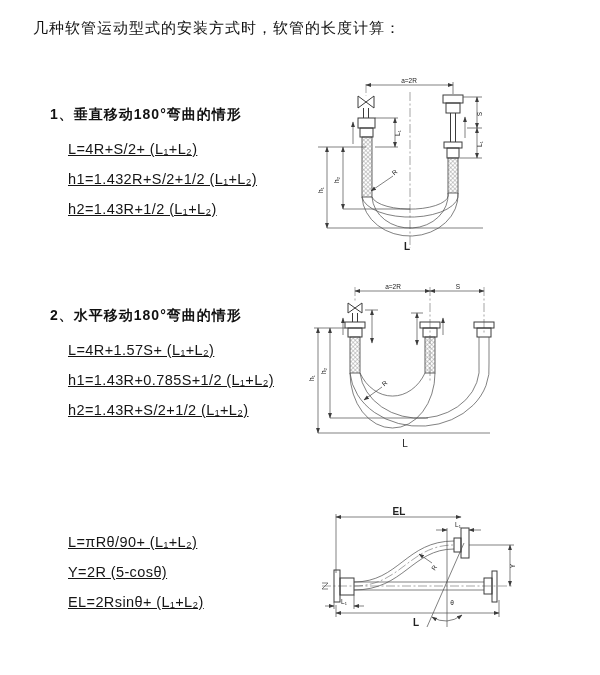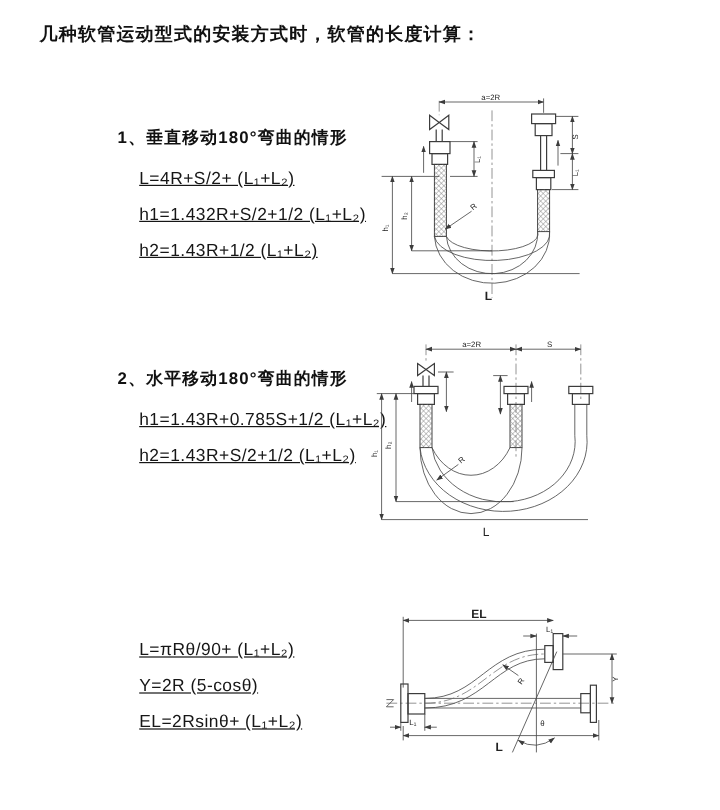--- a/index.html
+++ b/index.html
@@ -2,24 +2,24 @@
 <html><head>
 <meta charset="utf-8">
 <style>
   html,body{margin:0;padding:0;background:#e8e8e8;}
   #page{
     position:relative;width:600px;height:675px;background:#ffffff;
     font-family:"Liberation Sans","DejaVu Sans",sans-serif;color:#1d1d1d;
     overflow:hidden;margin:0 auto;
   }
   .title{
-    position:absolute;left:33px;top:19px;font-size:15px;font-weight:700;
+    position:absolute;left:33px;top:19px;font-size:15px;font-weight:400;
     letter-spacing:1px;color:#111;
   }
-  .section{position:absolute;left:50px;margin-left:48px;}
+  .section{position:absolute;left:50px;}
   .sec-heading{font-size:14px;font-weight:700;letter-spacing:1px;color:#111;line-height:20px;}
   .formulas{margin:10px 0 0 18px;padding:0;list-style:none;}
   .formulas li{font-size:14.5px;line-height:30px;letter-spacing:0.4px;color:#161616;white-space:pre;text-decoration:underline;}
   .diagram{position:absolute;}
   svg{display:block;overflow:visible;}
   svg text{fill:#222;font-family:"Liberation Sans","DejaVu Sans",sans-serif;}
   .dimtxt{font-size:6.5px;}
   .bigtxt{font-size:10px;}
   .thin{stroke:#4a4a4a;stroke-width:0.7;fill:none;}
   .med{stroke:#3c3c3c;stroke-width:1;fill:none;}
@@ -37,20 +37,21 @@
     <ul class="formulas">
       <li>L=4R+S/2+ (L₁+L₂)</li>
       <li>h1=1.432R+S/2+1/2 (L₁+L₂)</li>
       <li>h2=1.43R+1/2 (L₁+L₂)</li>
     </ul>
   </div>
 
   <div class="section" style="top:305px;">
     <div class="sec-heading">2、水平移动180°弯曲的情形</div>
     <ul class="formulas">
+      <li>L=4R+1.57S+ (L₁+L₂)</li>
       <li>h1=1.43R+0.785S+1/2 (L₁+L₂)</li>
       <li>h2=1.43R+S/2+1/2 (L₁+L₂)</li>
     </ul>
   </div>
 
   <div class="section" style="top:517px;">
     <ul class="formulas">
       <li>L=πRθ/90+ (L₁+L₂)</li>
       <li>Y=2R (5-cosθ)</li>
       <li>EL=2Rsinθ+ (L₁+L₂)</li>

